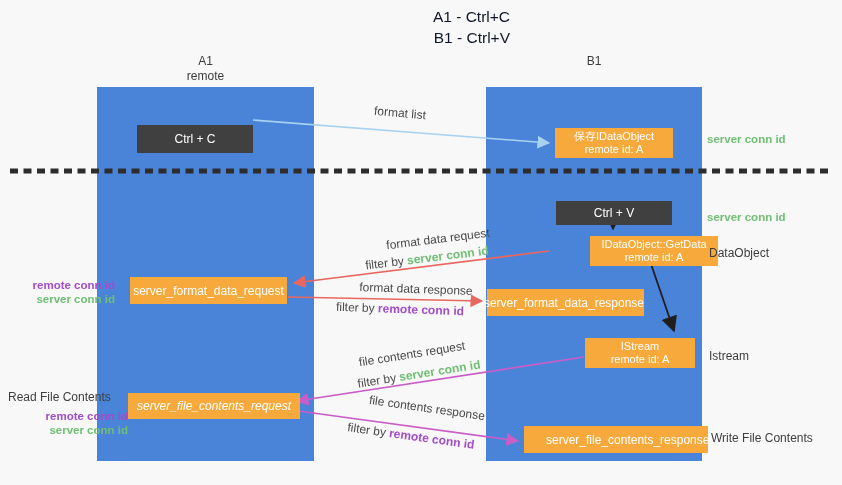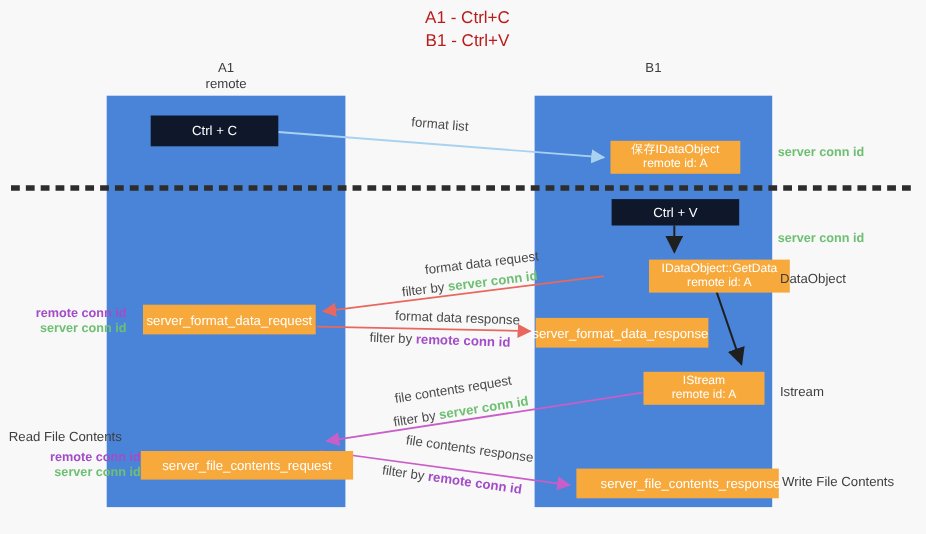--- a/index.html
+++ b/index.html
@@ -2,31 +2,31 @@
 <html><head>
 <meta charset="utf-8">
 <style>
   html,body{margin:0;padding:0;}
   body{font-family:"Liberation Sans", sans-serif; background:#e9e9e9;}
   #canvas{
     position:relative; width:842px; height:485px; background:#f8f8f8;
     overflow:hidden; margin:0 auto;
   }
   .abs{position:absolute;}
-  .title-block{left:340px; top:6px; width:170px; text-align:center;
-    font-size:15.5px; color:#b91c1c; line-height:21px;}
+  .title-block{left:340px; top:6px; width:170px; text-align:right;
+    font-size:15.5px; color:#0f172a; line-height:21px;}
   .lane-header{text-align:center; font-size:12px; color:#3c3c3c; line-height:15px; top:54px;}
   .lane-header.left{left:97px; width:217px;}
   .lane-header.right{left:486px; width:216px;}
   .lane{top:87px; height:374px; background:#4a84d8;}
   .lane.left{left:97px; width:217px;}
   .lane.right{left:486px; width:216px;}
   .node{color:#fff; text-align:center; display:flex; flex-direction:column;
     justify-content:center; font-size:12px; line-height:14px;}
-  .node.green{background:#0f172a;}
+  .node.green{background:#404040;margin-top:20px;}
   .node.orange{background:#f7a93c;}
   .node.small{font-size:11px; line-height:13px;}
   .side-label{font-size:12px; color:#3e3e3e; white-space:nowrap;}
   .conn-green{color:#6fbf73; font-weight:bold; font-size:11.5px; white-space:nowrap;}
   .conn-purple{color:#a34cc8; font-weight:bold; font-size:11.5px; white-space:nowrap;}
   .conn-stack{line-height:14px; text-align:right;}
   .flow-label{font-size:12px; color:#4a4a4a; text-align:center; white-space:nowrap;}
   .r-up7{transform:rotate(-7deg);}
   .r-up9{transform:rotate(-9deg);}
   .r-dn2{transform:rotate(2deg);}
@@ -104,21 +104,21 @@
 
   <div class="abs node orange" style="left:487px;top:289px;width:157px;height:27px;align-items:flex-end;">
     <div>server_format_data_response</div>
   </div>
 
   <div class="abs node orange small" style="left:585px;top:338px;width:110px;height:30px;">
     <div>IStream</div>
     <div>remote id: A</div>
   </div>
 
-  <div class="abs node orange" style="left:128px;top:410px;width:193px;height:26px;">
+  <div class="abs node orange" style="left:128px;top:393px;width:172px;height:26px;font-style:italic;">
     <div>server_file_contents_request</div>
   </div>
 
   <div class="abs node orange" style="left:524px;top:426px;width:162px;height:27px;padding-left:22px;">
     <div>server_file_contents_response</div>
   </div>
 
   <div class="abs conn-green" style="left:707px;top:133px;">server conn id</div>
   <div class="abs conn-green" style="left:707px;top:211px;">server conn id</div>
   <div class="abs side-label" style="left:709px;top:246px;">DataObject</div>

